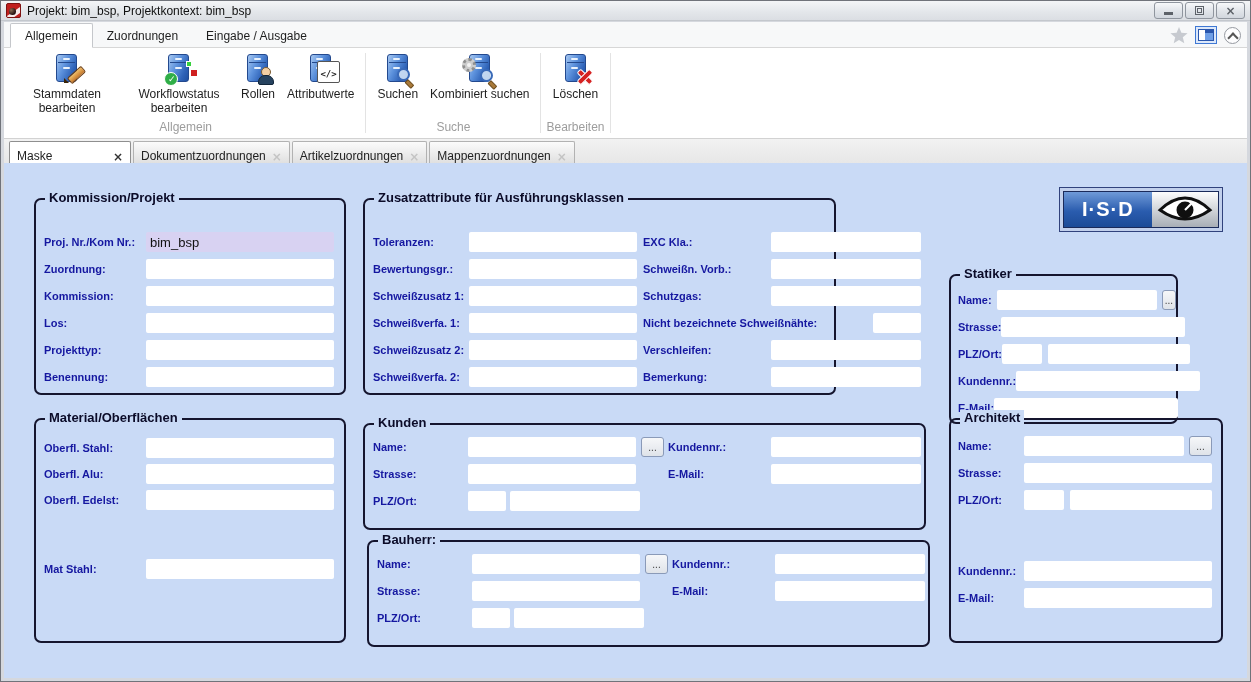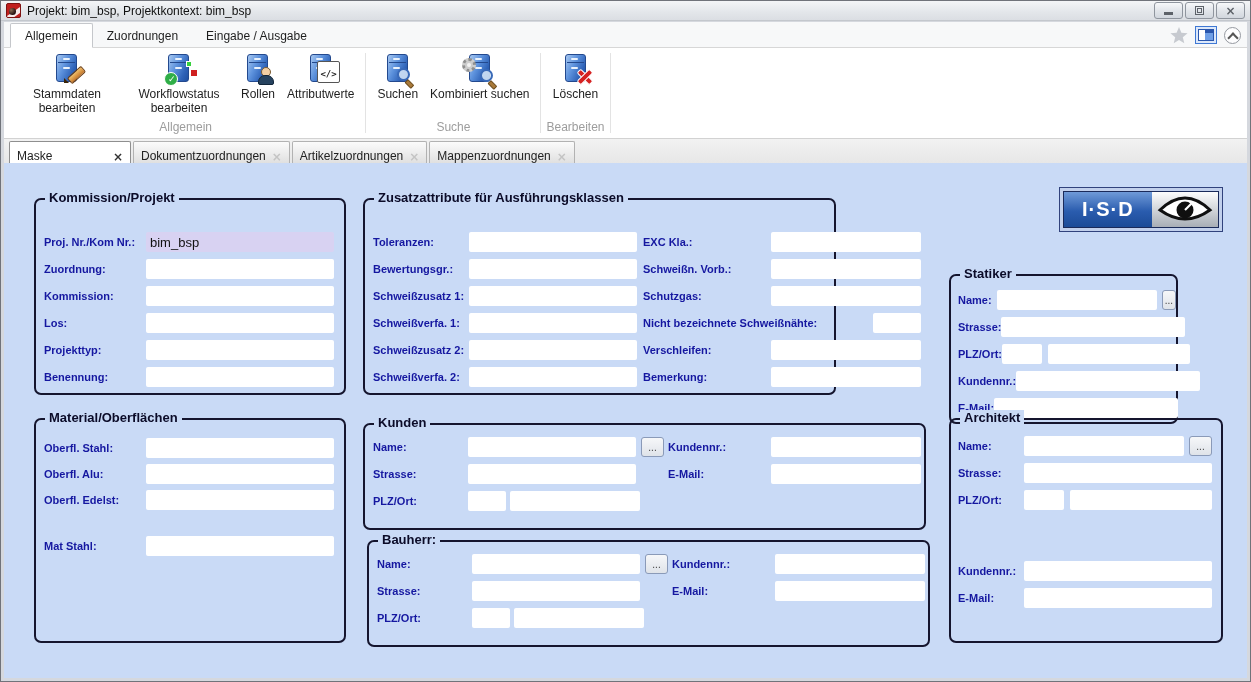--- a/index.html
+++ b/index.html
@@ -114,21 +114,21 @@
 
   
   .g-komm { left: 30px; top: 35px; width: 312px; height: 197px; }
   .g-komm .rows { top: 32px; padding-left: 8px; }
   .g-mat  { left: 30px; top: 255px; width: 312px; height: 225px; padding-left: 27px; }
   .g-mat .rows { top: 18px; padding-left: 8px; }
   .lrow { display: flex; align-items: center; height: 20px; margin-bottom: 7px; }
   .lrow .flabel { width: 102px; }
   .lrow .field { width: 188px; }
   .g-mat .lrow { margin-bottom: 6px; }
-  .lrow.gapped { margin-top: 26px; }
+  .lrow.gapped { margin-top: 49px; }
 
   
   .g-zusatz { left: 359px; top: 35px; width: 473px; height: 197px; }
   .g-zusatz .rows { top: 32px; padding-left: 8px; }
   .zrow { position: relative; display: flex; align-items: center; height: 20px; margin-bottom: 7px; }
   .zrow .zl1 { width: 96px; }
   .zrow .zf1 { width: 168px; }
   .zrow .zl2 { position: absolute; left: 270px; width: 124px; }
   .zrow .zl2.wide { width: 226px; }
   .zrow .zf2 { position: absolute; left: 398px; width: 150px; }

